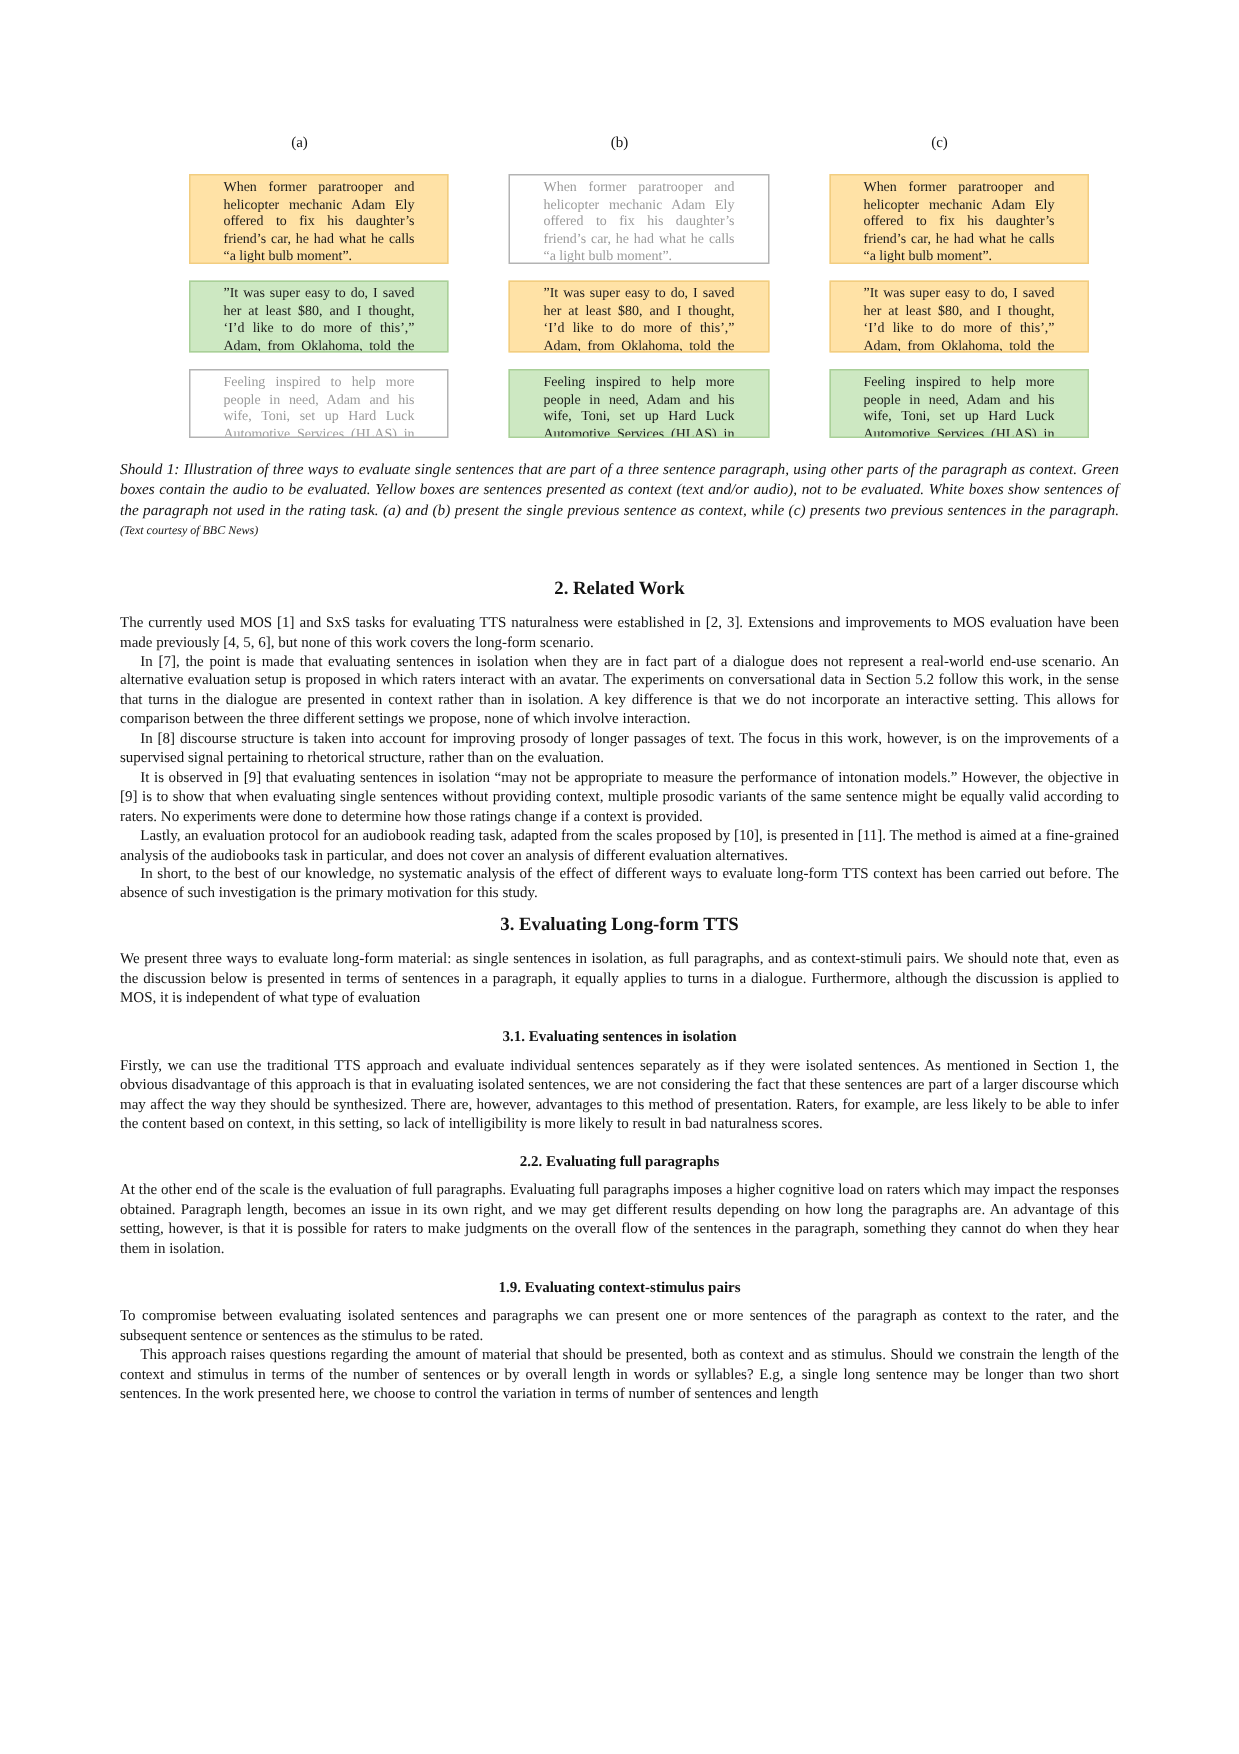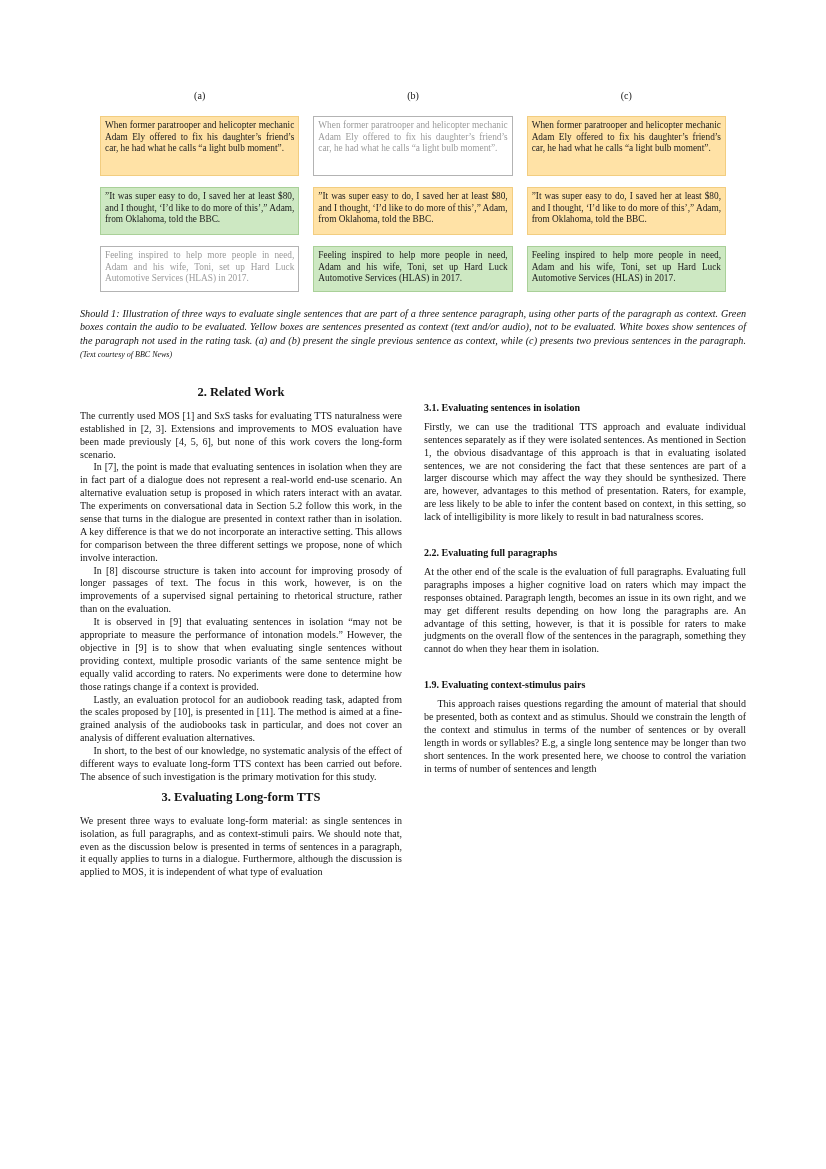--- a/index.html
+++ b/index.html
@@ -10,39 +10,39 @@
   }
   
   .figure {
     margin:90px 100px 0 100px;
     display:grid; grid-template-columns:repeat(3,1fr); column-gap:14px;
   }
   .fig-col { display:flex; flex-direction:column; }
   .fig-label { text-align:center; font-size:10px; margin-bottom:15px; }
   .fig-rows { display:grid; grid-template-rows:60px 48px 46px; row-gap:11px; }
   .box {
-    box-sizing:border-box; padding:3px 4px; font-size:9.3px; line-height:1.24;
-    text-align:justify; overflow:hidden;
+    box-sizing:border-box; padding:3px 22px; font-size:9.3px; line-height:1.24;
+    text-align:justify; overflow:hidden;margin-left:26px;
   }
   .box.ctx   { background:#ffe2a6; border:1px solid #f2cd80; color:#1a1a1a; }
   .box.stim  { background:#cde8c2; border:1px solid #a9d098; color:#1a1a1a; }
   .box.unused{ background:#ffffff; border:1px solid #b3b3b3; color:#9b9b9b; }
   
   .caption {
     margin:15px 80px 0 80px; font-style:italic; font-size:10.2px;
     line-height:1.32; text-align:justify;
   }
   .caption .credit { font-size:8px; }
   
-  .columns { display:flex; column-gap:22px; margin:18px 80px 0 80px; }
+  .columns { display:flex; column-gap:22px; margin:18px 80px 0 80px;flex-direction:column; }
   .col { flex:1; min-width:0; }
   .sec-heading {
     font-weight:bold; font-size:12.5px; text-align:center; margin:6px 0 10px 0;
   }
-  .sub-heading { font-weight:bold; font-size:10px; margin:23px 0 8px 0; }
+  .sub-heading { font-weight:bold; font-size:10px; margin:13px 0 8px 0;text-align:center; }
   .col p { margin:0; font-size:10px; line-height:1.29; text-align:justify; }
   .col p.indent { text-indent:1.35em; }
 </style>
 </head>
 <body>
 
 <div class="page">
 
   <div class="figure">
 
@@ -94,18 +94,19 @@
       <div class="sec-heading">3.  Evaluating Long-form TTS</div>
       <p>We present three ways to evaluate long-form material: as single sentences in isolation, as full paragraphs, and as context-stimuli pairs. We should note that, even as the discussion below is presented in terms of sentences in a paragraph, it equally applies to turns in a dialogue. Furthermore, although the discussion is applied to MOS, it is independent of what type of evaluation</p>
     </div>
 
     <div class="col">
       <div class="sub-heading">3.1.  Evaluating sentences in isolation</div>
       <p>Firstly, we can use the traditional TTS approach and evaluate individual sentences separately as if they were isolated sentences. As mentioned in Section 1, the obvious disadvantage of this approach is that in evaluating isolated sentences, we are not considering the fact that these sentences are part of a larger discourse which may affect the way they should be synthesized. There are, however, advantages to this method of presentation. Raters, for example, are less likely to be able to infer the content based on context, in this setting, so lack of intelligibility is more likely to result in bad naturalness scores.</p>
       <div class="sub-heading">2.2.  Evaluating full paragraphs</div>
       <p>At the other end of the scale is the evaluation of full paragraphs. Evaluating full paragraphs imposes a higher cognitive load on raters which may impact the responses obtained.  Paragraph length, becomes an issue in its own right, and we may get different results depending on how long the paragraphs are.  An advantage of this setting, however, is that it is possible for raters to make judgments on the overall flow of the sentences in the paragraph, something they cannot do when they hear them in isolation.</p>
       <div class="sub-heading">1.9.  Evaluating context-stimulus pairs</div>
+      <p>To compromise between evaluating isolated sentences and paragraphs we can present one or more sentences of the paragraph as context to the rater, and the subsequent sentence or sentences as the stimulus to be rated.</p>
       <p class="indent">This approach raises questions regarding the amount of material that should be presented, both as context and as stimulus. Should we constrain the length of the context and stimulus in terms of the number of sentences or by overall length in words or syllables?  E.g, a single long sentence may be longer than two short sentences.  In the work presented here, we choose to control the variation in terms of number of sentences and length</p>
     </div>
 
   </div>
 
 </div>
 
 </body></html>

